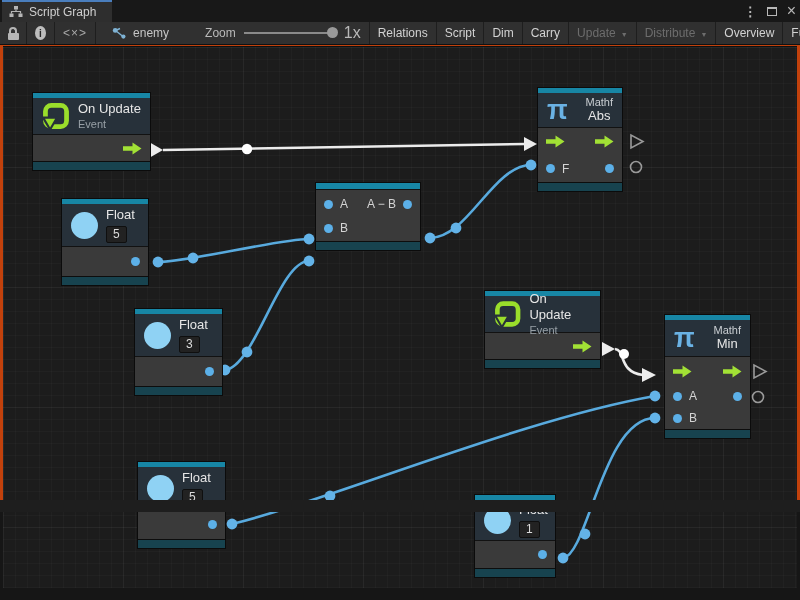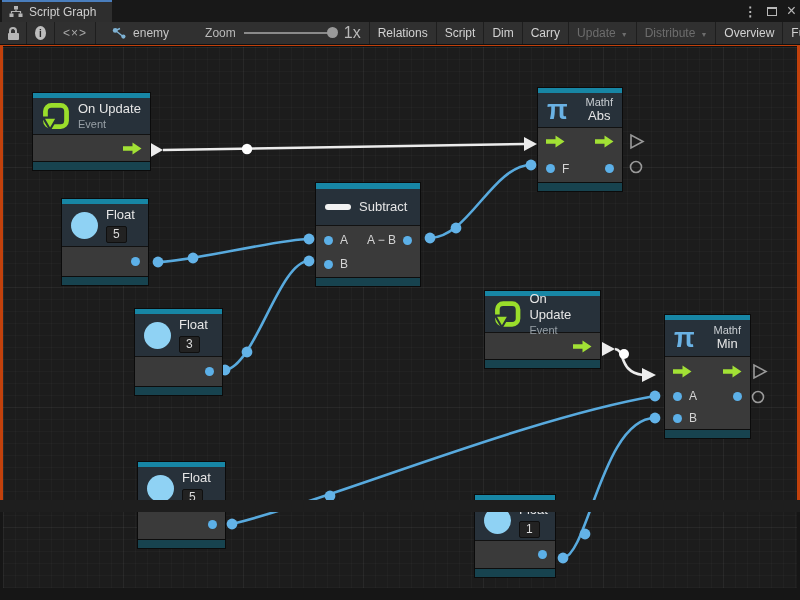--- a/index.html
+++ b/index.html
@@ -297,24 +297,20 @@
       <div class="node-body">
         <div class="prow prow-full" style="justify-content:flex-end">
           <span class="pdot"></span>
         </div>
       </div>
       <div class="node-footer"></div>
     </div>
 
     <div class="node n-sub" style="left:313px; top:136px; width:104px;">
       <div class="topbar"></div>
-      <div class="node-header">
-        <span class="minus-bar"></span>
-        <div class="ntitle">Subtract</div>
-      </div>
       <div class="node-body" style="padding:2px 0 1px 0;">
         <div class="prow">
           <span class="pgroup">
             <span class="pdot"></span>
             <span class="plabel">A</span>
           </span>
           <span class="pgroup">
             <span class="plabel">A − B</span>
             <span class="pdot"></span>
           </span>

